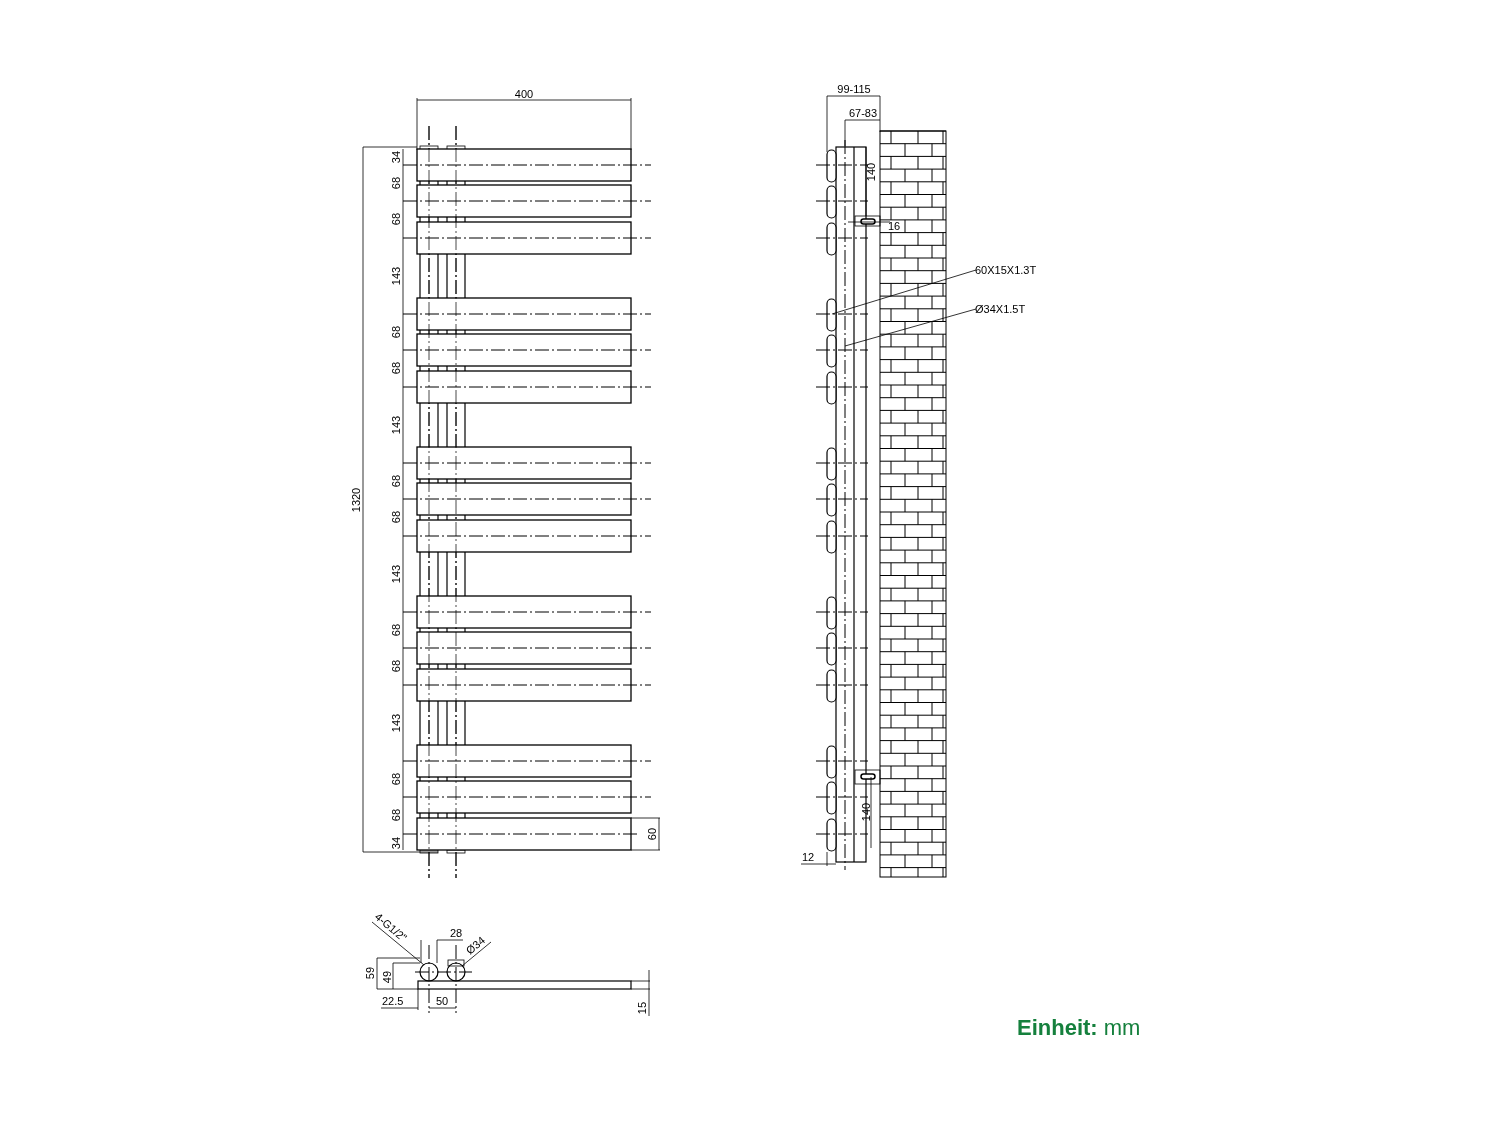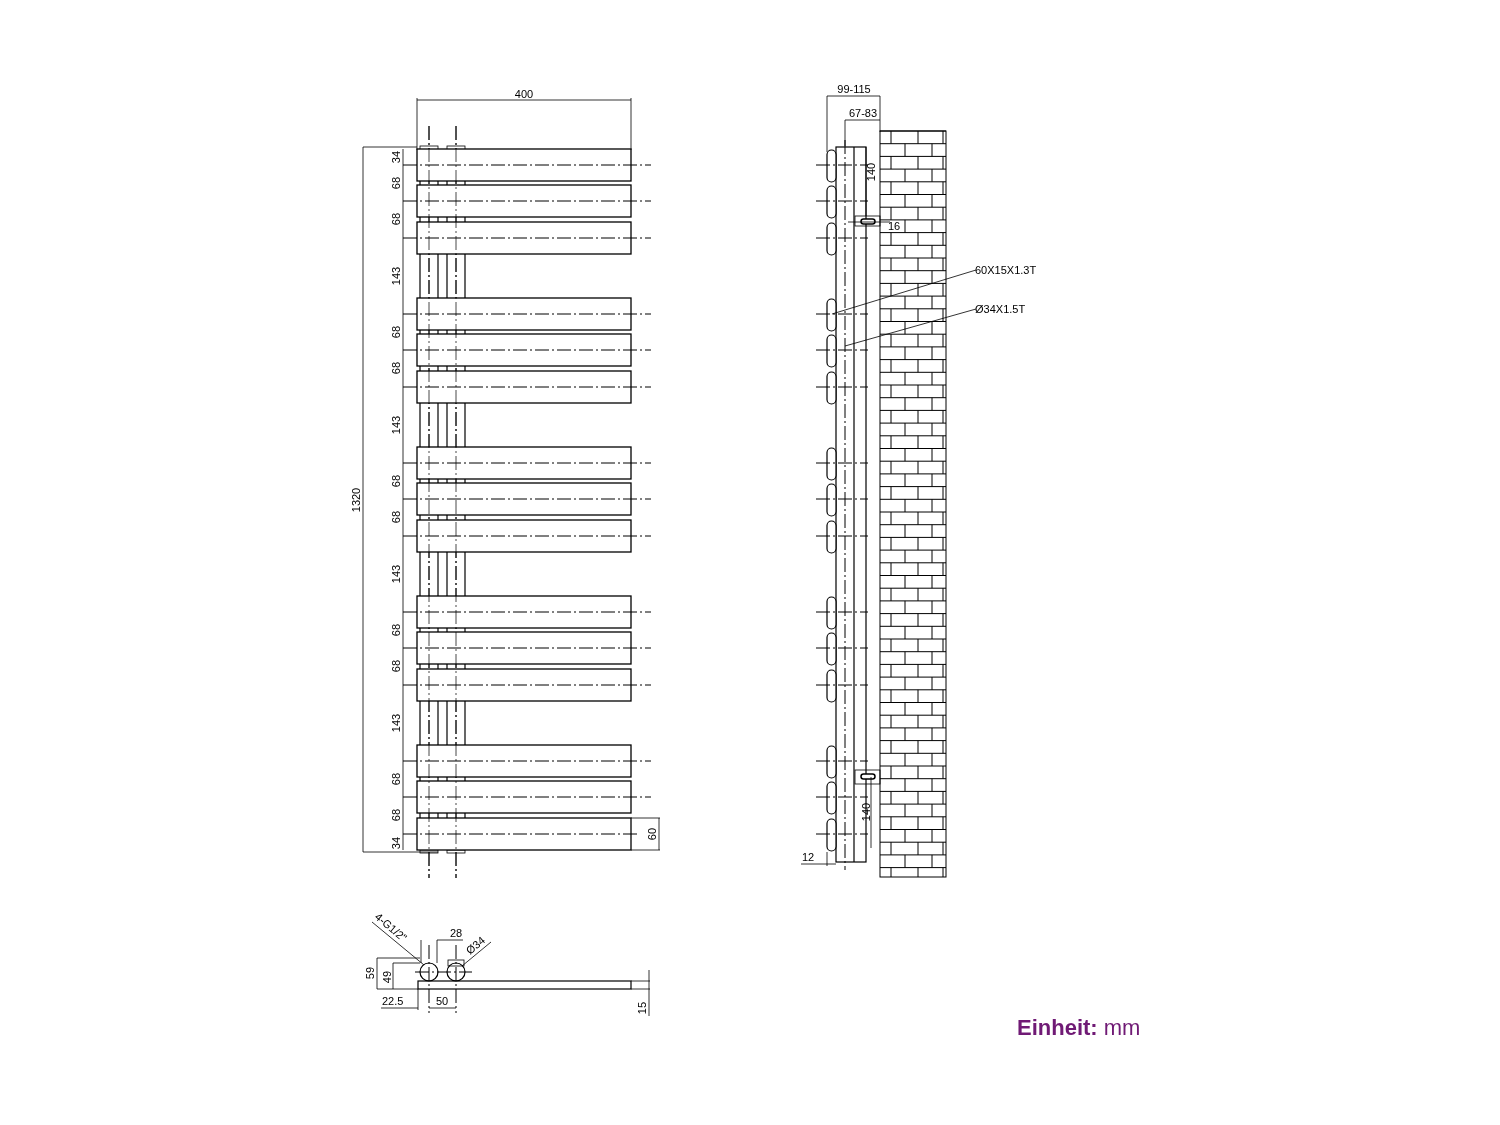--- a/index.html
+++ b/index.html
@@ -4,21 +4,21 @@
 <style>
   html, body { margin: 0; padding: 0; background: #ffffff; }
   body { width: 1500px; height: 1125px; position: relative; overflow: hidden; font-family: "Liberation Sans", sans-serif; }
   svg { position: absolute; left: 0; top: 0; }
   .ln { stroke: #000; stroke-width: 1.2; fill: none; }
   .thin { stroke: #000; stroke-width: 0.8; fill: none; }
   .cl { stroke: #000; stroke-width: 1; stroke-dasharray: 14 3 2 3; fill: none; }
   .bar { stroke: #000; stroke-width: 1.3; fill: #fff; }
   .dim { font-size: 11px; fill: #000; font-family: "Liberation Sans", sans-serif; }
   .brick { stroke: #000; stroke-width: 1; fill: none; }
-  .unit { position: absolute; left: 1017px; top: 1015px; font-size: 22px; font-family: "Liberation Sans", sans-serif; color: #701a75; }
+  .unit { position: absolute; left: 1017px; top: 1015px; font-size: 22px; font-family: "Liberation Sans", sans-serif; color: #15803d; }
   .unit b { font-weight: bold; }
 </style>
 </head>
 <body>
 
 <svg width="1500" height="1125" viewBox="0 0 1500 1125">
 
   <g>
 
     <line class="thin" x1="417" y1="100" x2="631" y2="100"></line>

